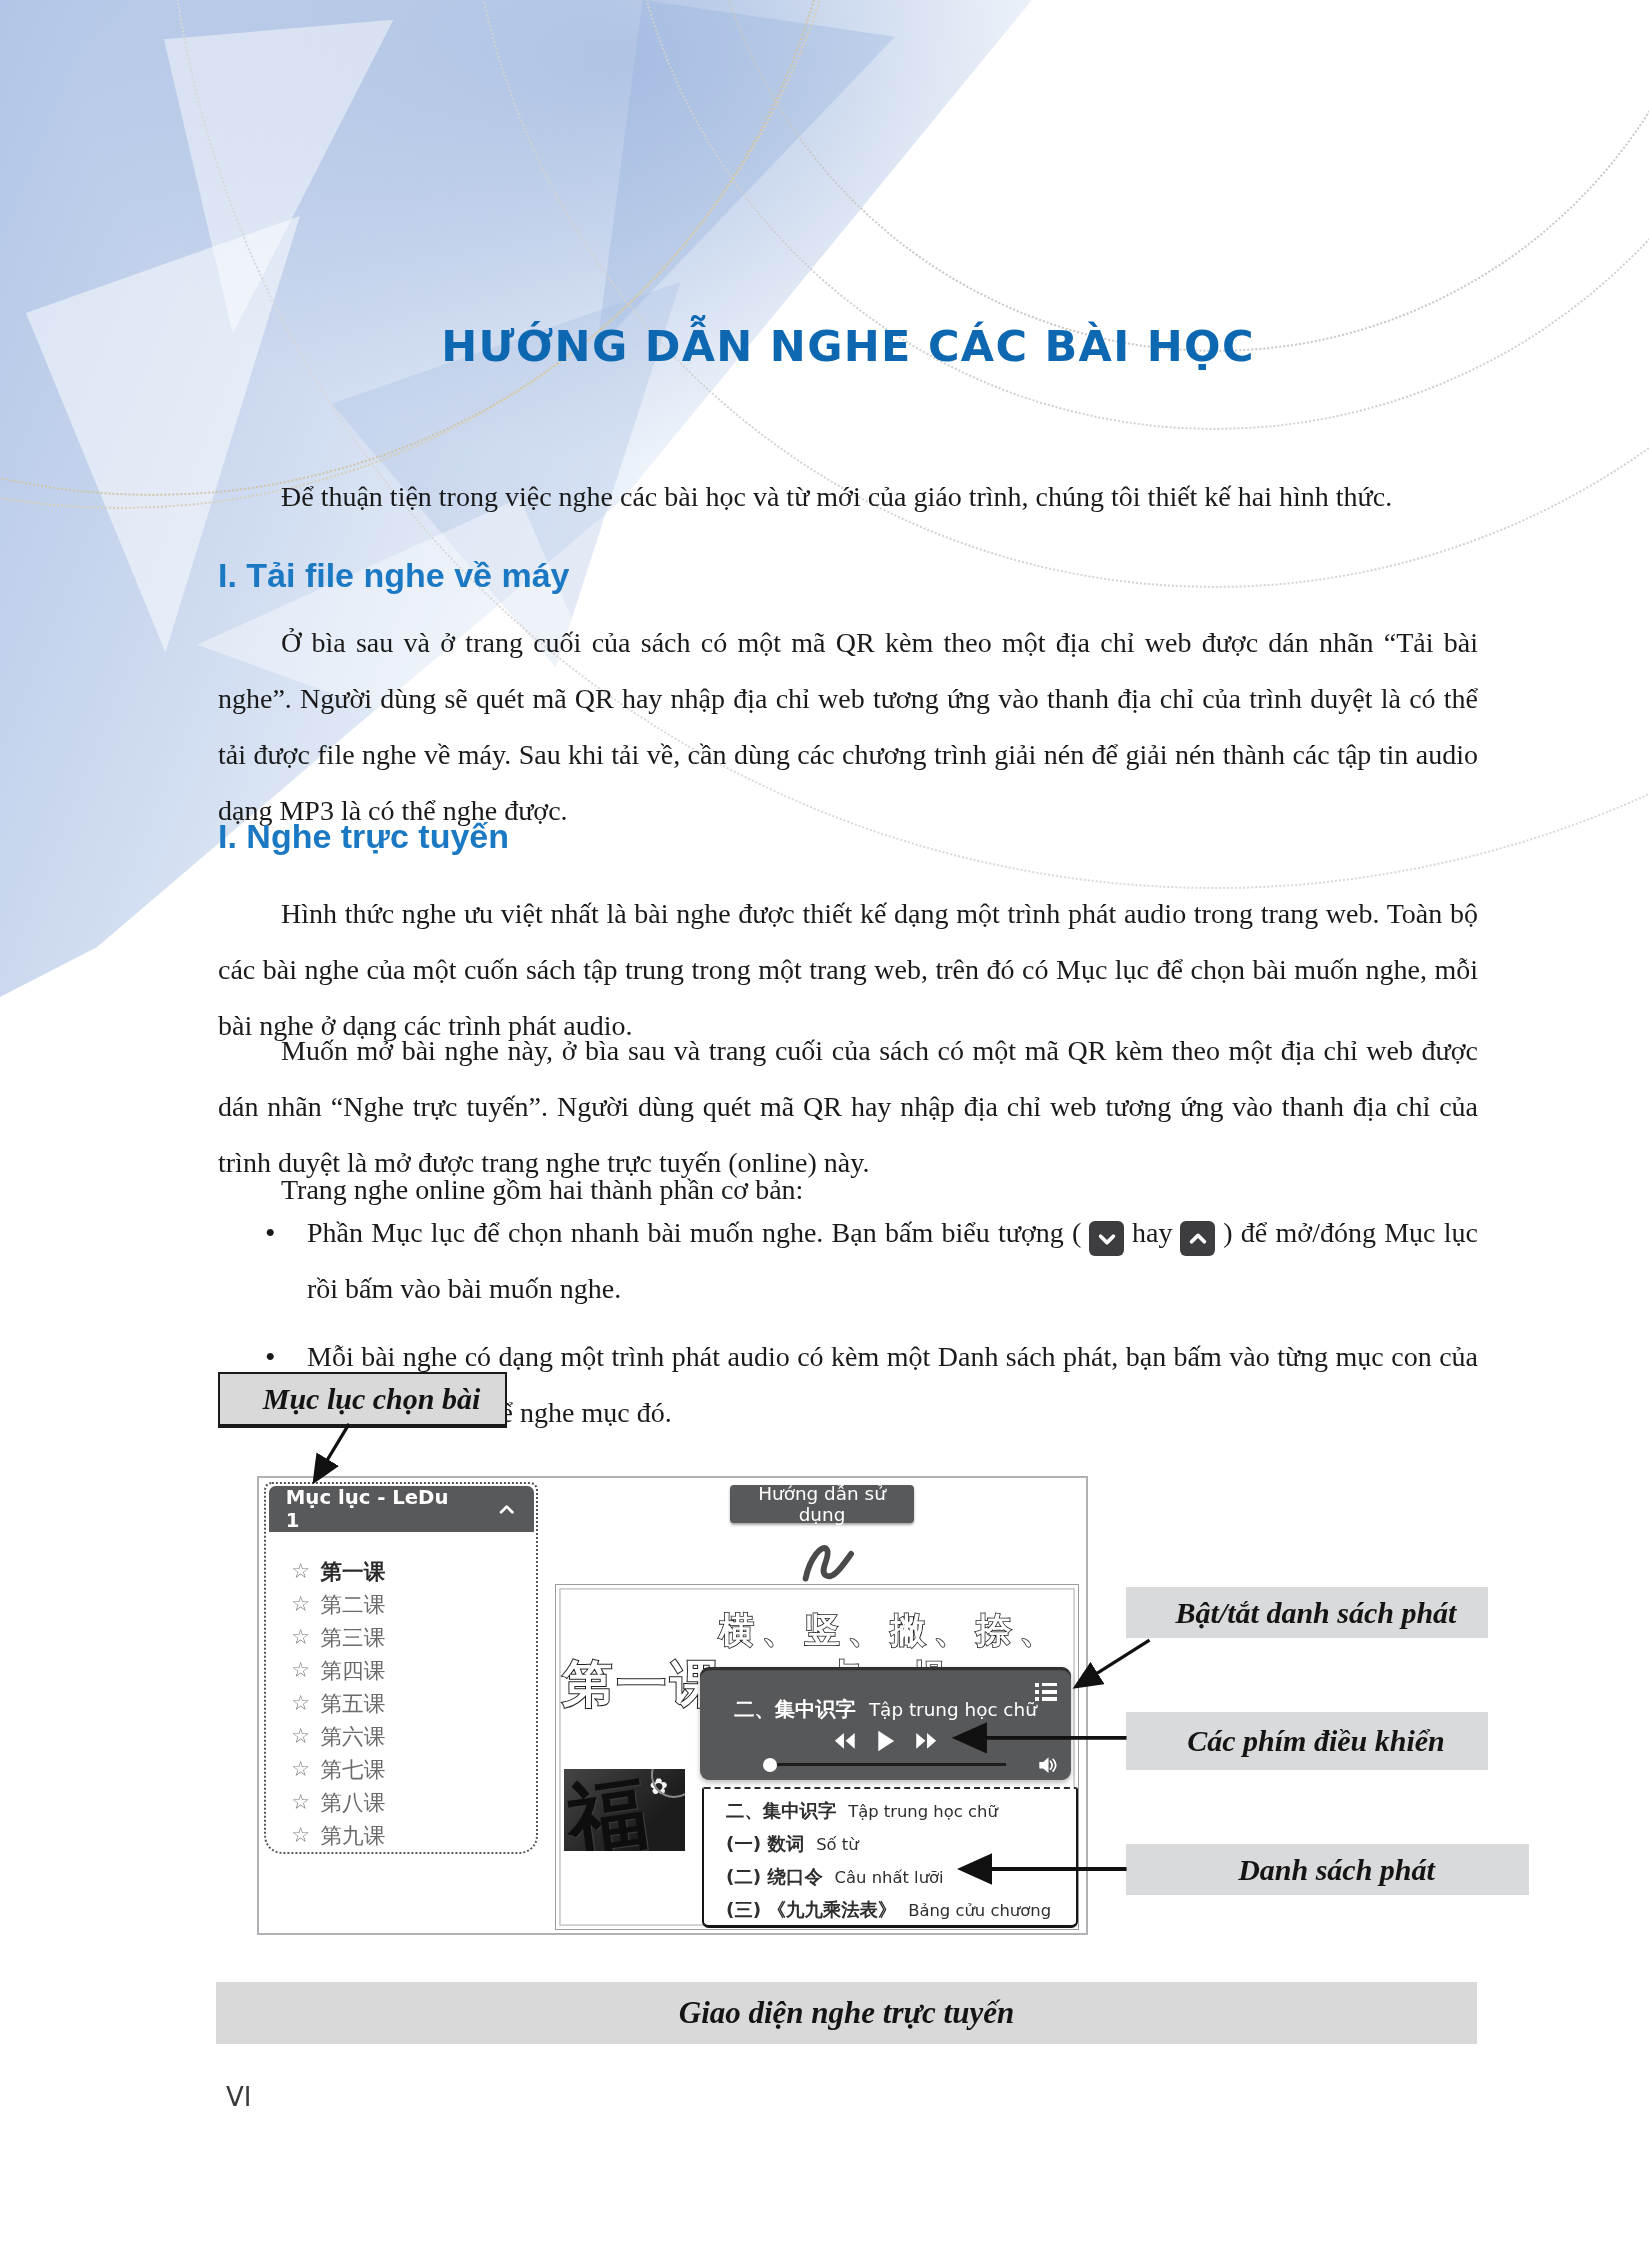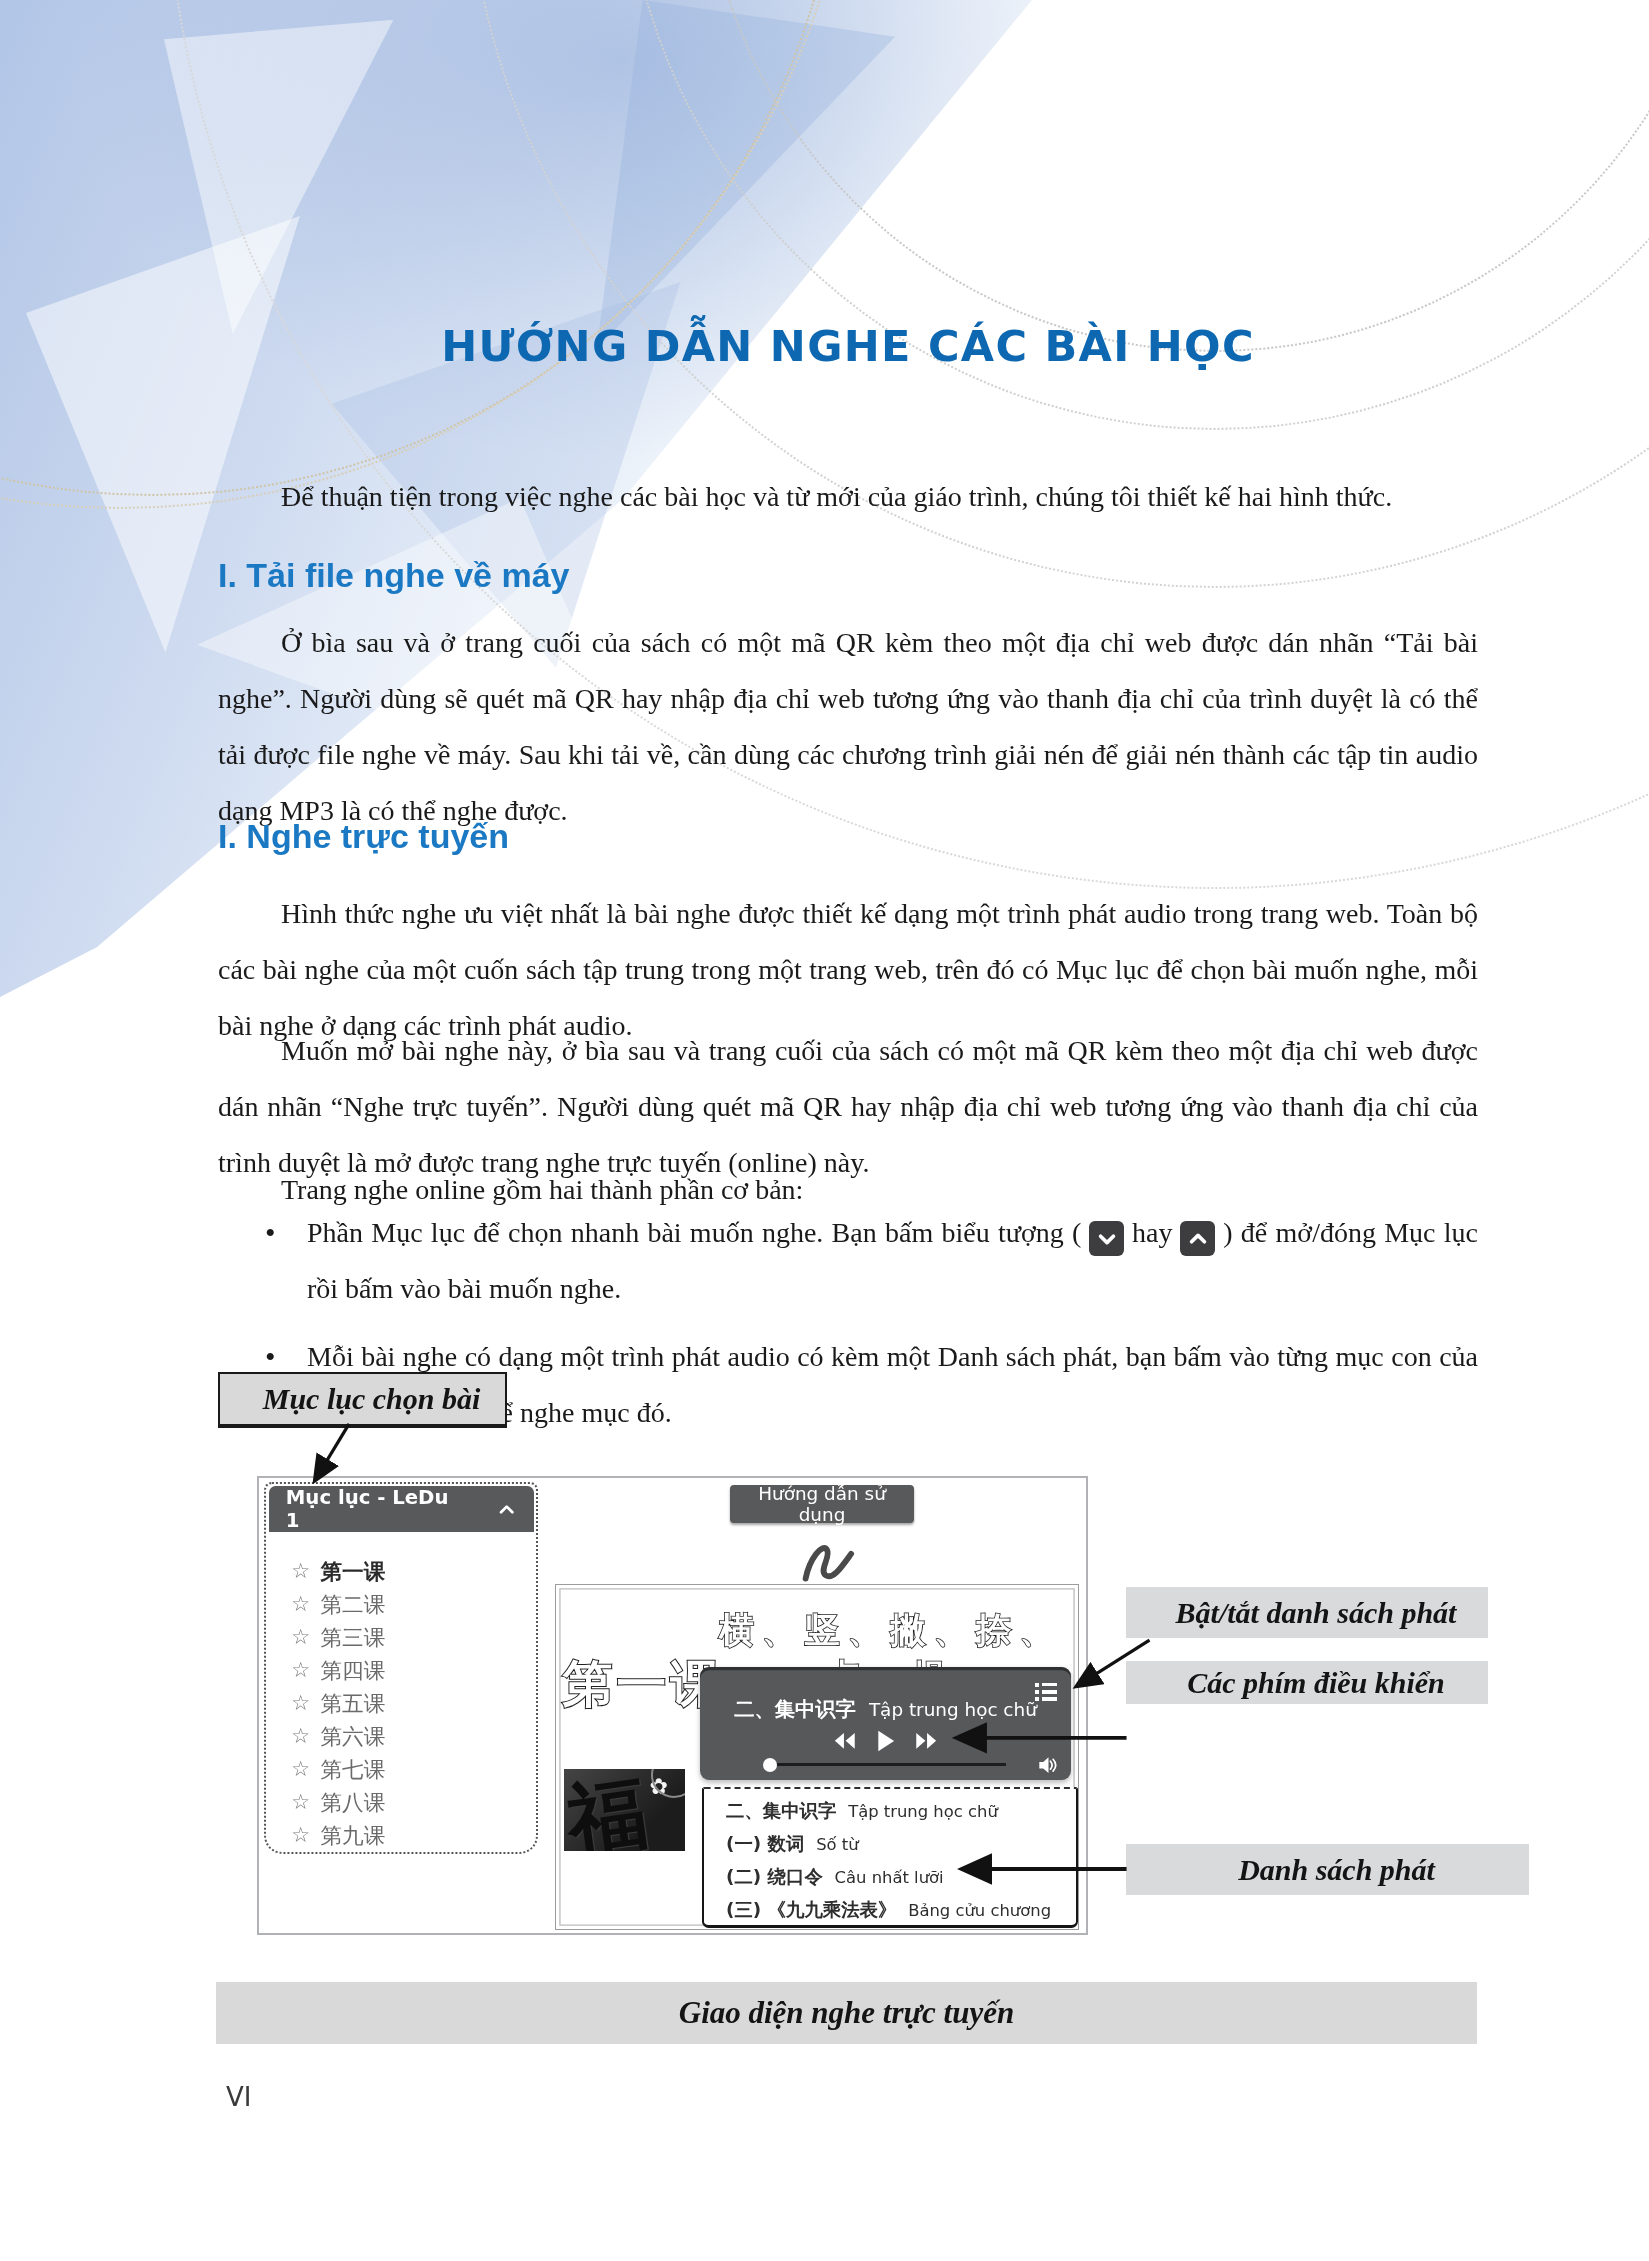--- a/index.html
+++ b/index.html
@@ -39,21 +39,21 @@
   .bullets li{position:relative;padding-left:89px;font-size:28px;line-height:56px;text-align:justify;margin-bottom:11.8px;}
   .bullets li::before{content:"•";position:absolute;left:47px;top:0;font-size:30px;}
   .chip{display:inline-flex;align-items:center;justify-content:center;width:35px;height:35px;margin:0 7.9px;
         background:#3d3d3f;border-radius:5.9px;vertical-align:-7.9px;}
   .chip svg{width:22px;height:22px;}
   
   .callout{position:absolute;background:#d9dadb;display:flex;align-items:center;justify-content:center;
     font-style:italic;font-weight:700;font-size:30px;color:#141414;font-family:"Liberation Serif",serif;padding-left:18px;}
   .co-toc{left:218px;top:1372px;width:267px;height:50px;background:#d9d9d9;border:2px solid #1a1a1a;border-bottom-width:4.6px;}
   .co-toggle{left:1126px;top:1587px;width:344px;height:51px;}
-  .co-controls{left:1126px;top:1661px;width:344px;height:43px;}
+  .co-controls{left:1126px;top:1712px;width:344px;height:58px;}
   .co-playlist{left:1126px;top:1844px;width:385px;height:51px;}
   
   .fig{left:257px;top:1476px;width:831px;height:459px;border:2.6px solid #b0b2b5;background:#fff;box-sizing:border-box;}
   .fig *{box-sizing:border-box;}
   .toc-panel{position:absolute;left:5.2px;top:3.9px;width:274px;height:372px;border:2px dotted #555;
              border-radius:7.9px 7.9px 18.4px 18.4px;background:#fff;}
   .toc-header{display:flex;align-items:center;justify-content:space-between;height:46px;margin:2.6px;
               background:#58595b;border-radius:6.6px 6.6px 0 0;color:#fff;padding:0 17px;
               font-family:"DejaVu Sans",sans-serif;font-weight:700;font-size:19.7px;gap:31px;}
   .toc-header svg{width:19.7px;height:19.7px;}

